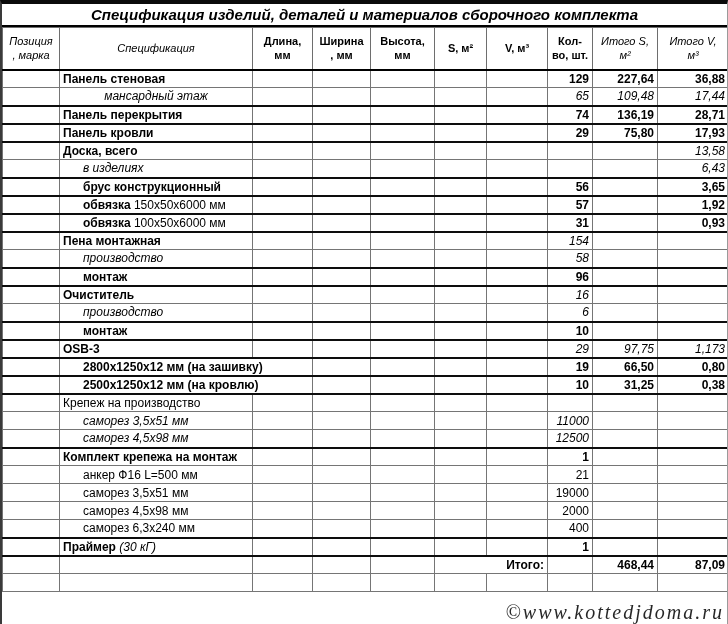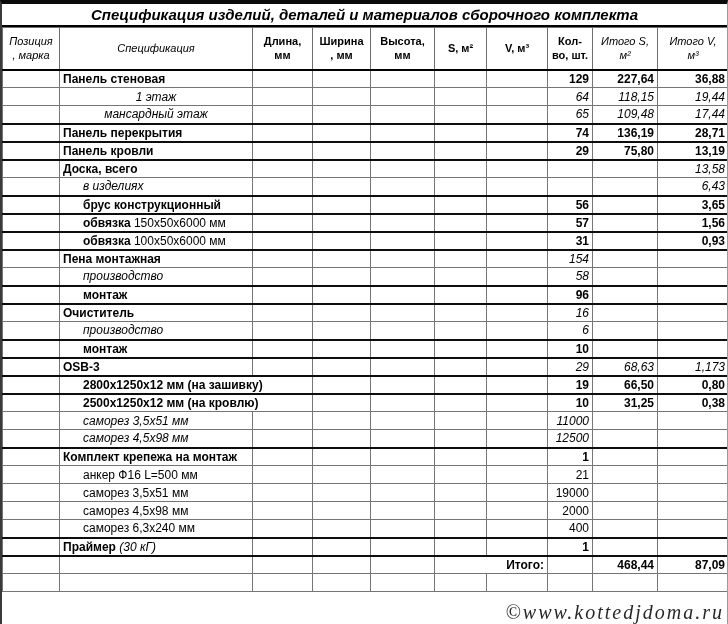--- a/index.html
+++ b/index.html
@@ -117,32 +117,20 @@
           <td></td>
           <td></td>
           <td></td>
           <td></td>
           <td class="num b">129</td>
           <td class="num b">227,64</td>
           <td class="num b">36,88</td>
         </tr>
         <tr>
           <td></td>
-          <td class="c-name ctr"><span class="i">1 этаж</span></td>
-          <td></td>
-          <td></td>
-          <td></td>
-          <td></td>
-          <td></td>
-          <td class="num i">64</td>
-          <td class="num i">118,15</td>
-          <td class="num i">19,44</td>
-        </tr>
-        <tr>
-          <td></td>
           <td class="c-name ctr"><span class="i">мансардный этаж</span></td>
           <td></td>
           <td></td>
           <td></td>
           <td></td>
           <td></td>
           <td class="num i">65</td>
           <td class="num i">109,48</td>
           <td class="num i">17,44</td>
         </tr>
@@ -161,21 +149,21 @@
         <tr class="thick">
           <td></td>
           <td class="c-name"><span class="b">Панель кровли</span></td>
           <td></td>
           <td></td>
           <td></td>
           <td></td>
           <td></td>
           <td class="num b">29</td>
           <td class="num b">75,80</td>
-          <td class="num b">13,19</td>
+          <td class="num b">17,93</td>
         </tr>
         <tr class="thick">
           <td></td>
           <td class="c-name"><span class="b">Доска, всего</span></td>
           <td></td>
           <td></td>
           <td></td>
           <td></td>
           <td></td>
           <td class="num i"></td>
@@ -209,21 +197,21 @@
         <tr class="thick">
           <td></td>
           <td class="c-name ind"><span class="b">обвязка</span><span class="r"> 150х50х6000 мм</span></td>
           <td></td>
           <td></td>
           <td></td>
           <td></td>
           <td></td>
           <td class="num b">57</td>
           <td class="num b"></td>
-          <td class="num b">1,56</td>
+          <td class="num b">1,92</td>
         </tr>
         <tr class="thick">
           <td></td>
           <td class="c-name ind"><span class="b">обвязка</span><span class="r"> 100х50х6000 мм</span></td>
           <td></td>
           <td></td>
           <td></td>
           <td></td>
           <td></td>
           <td class="num b">31</td>
@@ -304,21 +292,21 @@
         </tr>
         <tr class="thick">
           <td></td>
           <td class="c-name"><span class="b">OSB-3</span></td>
           <td></td>
           <td></td>
           <td></td>
           <td></td>
           <td></td>
           <td class="num i">29</td>
-          <td class="num i">68,63</td>
+          <td class="num i">97,75</td>
           <td class="num i">1,173</td>
         </tr>
         <tr class="thick">
           <td></td>
           <td class="c-name ind" colspan="2"><span class="b">2800х1250х12 мм (на зашивку)</span></td>
           <td></td>
           <td></td>
           <td></td>
           <td></td>
           <td class="num b">19</td>
@@ -329,20 +317,32 @@
           <td></td>
           <td class="c-name ind" colspan="2"><span class="b">2500х1250х12 мм (на кровлю)</span></td>
           <td></td>
           <td></td>
           <td></td>
           <td></td>
           <td class="num b">10</td>
           <td class="num b">31,25</td>
           <td class="num b">0,38</td>
         </tr>
+        <tr class="thick">
+          <td></td>
+          <td class="c-name"><span class="r">Крепеж на производство</span></td>
+          <td></td>
+          <td></td>
+          <td></td>
+          <td></td>
+          <td></td>
+          <td class="num r"></td>
+          <td class="num r"></td>
+          <td class="num r"></td>
+        </tr>
         <tr>
           <td></td>
           <td class="c-name ind"><span class="i">саморез 3,5х51 мм</span></td>
           <td></td>
           <td></td>
           <td></td>
           <td></td>
           <td></td>
           <td class="num i">11000</td>
           <td class="num i"></td>

